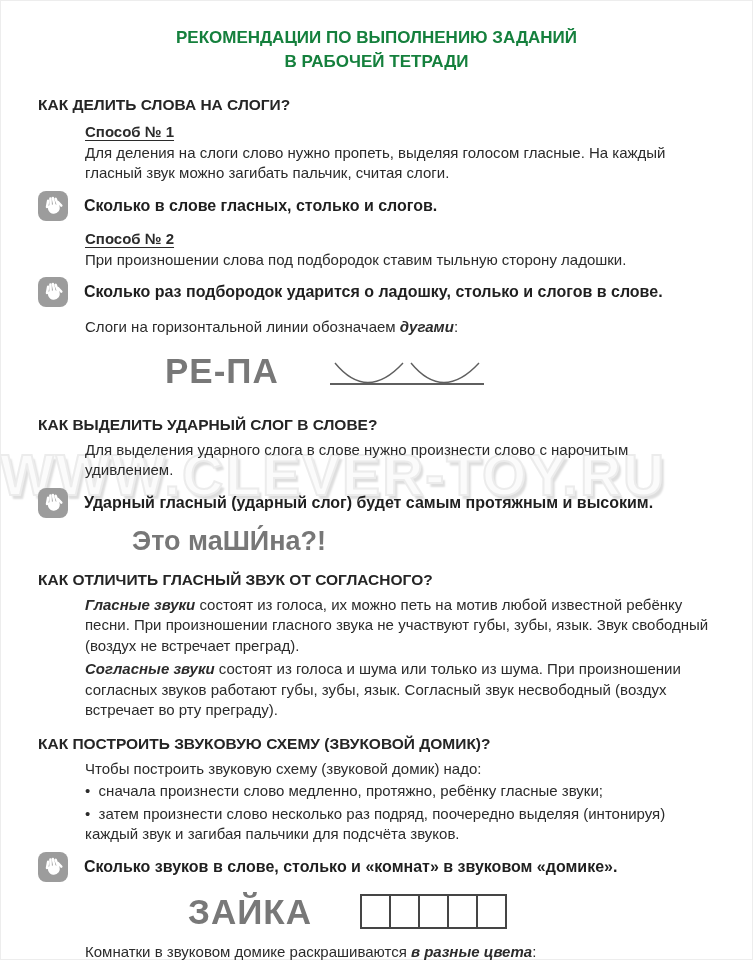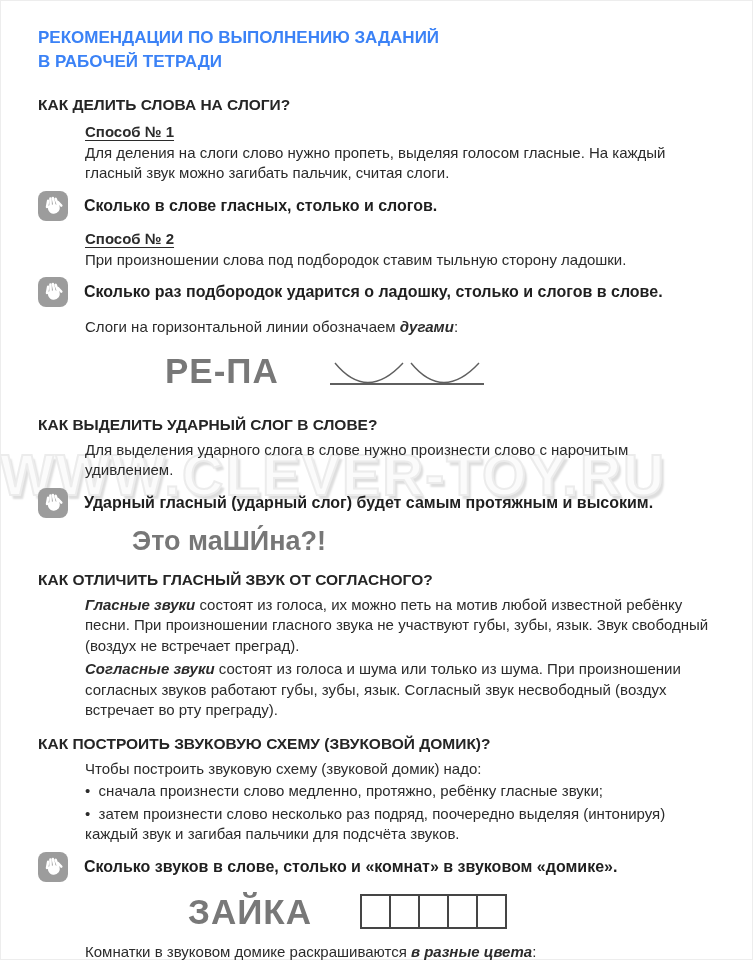--- a/index.html
+++ b/index.html
@@ -13,22 +13,22 @@
     position:absolute; top:442px; left:0; width:662px;
     text-align:center; font-size:57px; font-weight:bold;
     letter-spacing:2px; white-space:nowrap;
     color:#fbfbfb;
     -webkit-text-stroke:2px #ececec;
     text-shadow:3px 4px 2px #dedede;
     z-index:0;
   }
   .content { position:relative; z-index:1; padding:0 38px; }
   .title {
-    padding-top:26px; text-align:left;
-    font-size:17px; font-weight:bold; line-height:1.4; color:#3b82f6;
+    padding-top:26px; text-align:center;
+    font-size:17px; font-weight:bold; line-height:1.4; color:#15803d;
   }
   .h { font-size:15.5px; font-weight:bold; color:#252525; margin-top:22px; }
   .ind { margin-left:47px; }
   p { margin:0; font-size:15px; line-height:20.5px; }
   .method-label {
     margin-top:9px; font-size:15px; font-weight:bold;
     text-decoration:underline; text-underline-offset:3px;
   }
   .para { margin-top:3px; }
   .handrow { display:flex; align-items:center; margin-top:7px; margin-left:0;text-align:right; }

